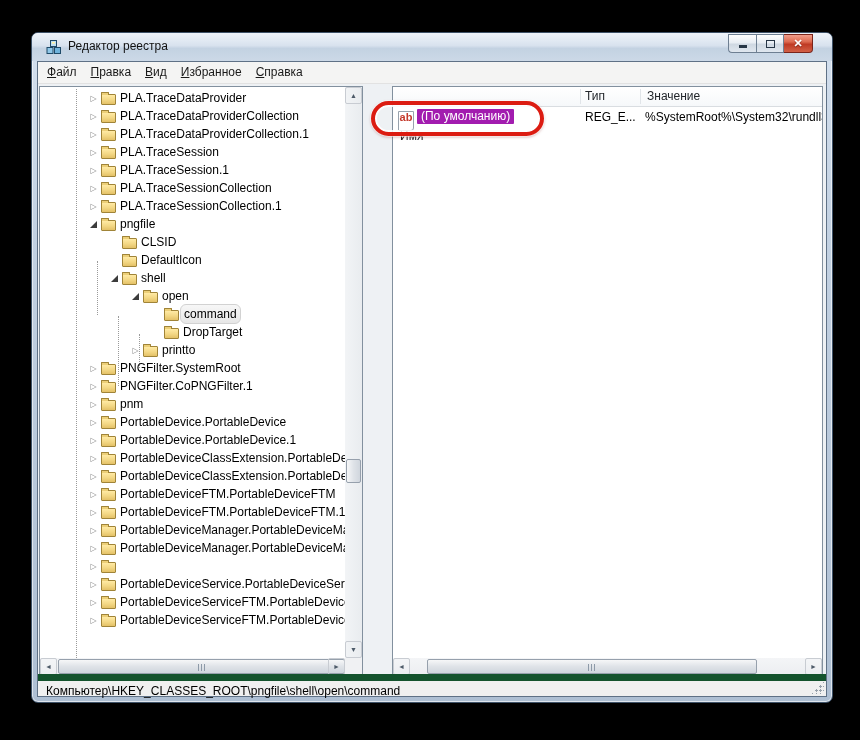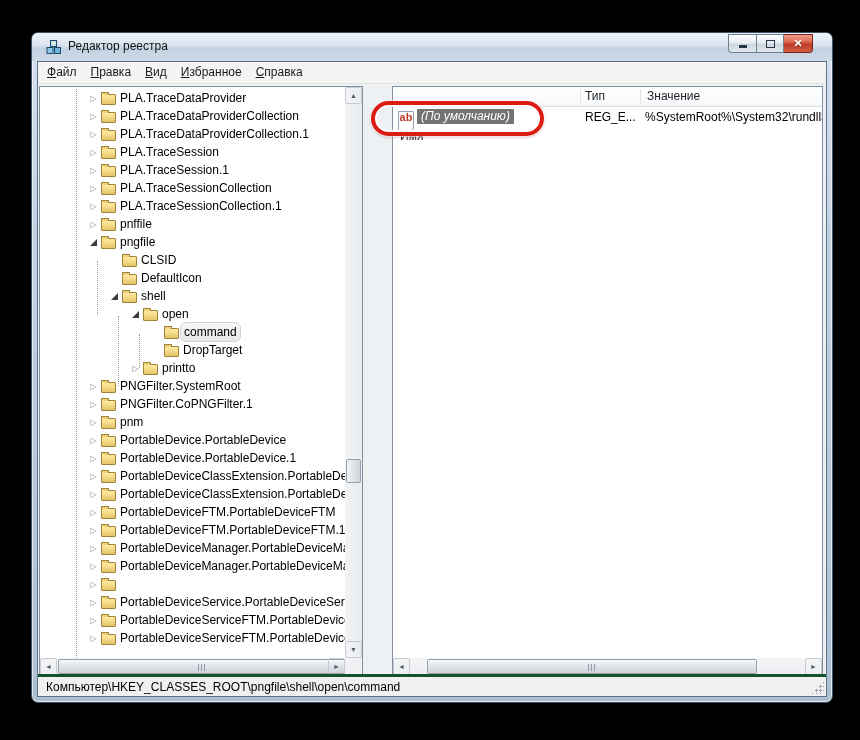--- a/index.html
+++ b/index.html
@@ -106,21 +106,21 @@
   .sb-right { right:0; top:0; } .sb-right::before{ content:"►"; }
   .thumb { position:absolute; background:linear-gradient(180deg,#f6f7f8,#dfe3e8 50%,#d0d6dd);
     border:1px solid #96a0ac; border-radius:2px; }
   .thumb-v { left:1px; width:15px; background:linear-gradient(90deg,#f6f7f8,#dfe3e8 50%,#d0d6dd); }
   .thumb-h { top:1px; height:15px; }
   .grip-h { position:absolute; left:50%; top:4px; width:9px; height:7px; margin-left:-4px;
     background:repeating-linear-gradient(90deg,#8d9aa8 0 1px,transparent 1px 3px); }
 
   
   .statusbar { position:absolute; left:0; right:0; bottom:0; height:22px; background:#f0f0f0;
-    border-top:3px solid #14532d; }
+    border-top:7px solid #14532d; }
   .status-text { position:absolute; left:8px; top:0; line-height:21px; font-size:12px; color:#000; white-space:nowrap; }
   .resize-grip { position:absolute; right:2px; bottom:2px; width:13px; height:13px;
     background-image:radial-gradient(circle at 1.5px 1.5px, #97a1ab 1px, transparent 1.3px);
     background-size:4px 4px;
     clip-path:polygon(100% 0, 100% 100%, 0 100%); }
 
   
   .annotation { position:absolute; left:371px; top:101px; width:173px; height:35px;
     border:4px solid #dc1c12; border-radius:18px; z-index:40;
     box-shadow: inset 0 0 0 2px rgba(255,255,255,.85), 0 0 0 1px rgba(255,255,255,.55), 0 1px 3px rgba(120,0,0,.35); }
@@ -206,26 +206,20 @@
     <span class="tlabel">PLA.TraceSessionCollection</span>
   </div>
             <div class="trow">
     <span class="spacer" style="width: 48px;"></span>
     <span class="expander exp-collapsed"></span>
     <span class="folder"></span>
     <span class="tlabel">PLA.TraceSessionCollection.1</span>
   </div>
             <div class="trow">
     <span class="spacer" style="width: 48px;"></span>
-    <span class="expander exp-collapsed"></span>
-    <span class="folder"></span>
-    <span class="tlabel">pnffile</span>
-  </div>
-            <div class="trow">
-    <span class="spacer" style="width: 48px;"></span>
     <span class="expander exp-expanded"></span>
     <span class="folder"></span>
     <span class="tlabel">pngfile</span>
   </div>
             <div class="trow">
     <span class="spacer" style="width: 69px;"></span>
     <span class="expander exp-none"></span>
     <span class="folder"></span>
     <span class="tlabel">CLSID</span>
   </div>
@@ -374,21 +368,21 @@
         <div class="lv-header">
           <span class="lv-hcell hc-name">Имя</span>
           <span class="lv-hcell hc-type">Тип</span>
           <span class="lv-hcell hc-value">Значение</span>
           <span class="hsep hs1"></span>
           <span class="hsep hs2"></span>
         </div>
         <div class="lv-rows" id="lv-rows">
             <div class="lvrow">
     <span class="abicon">ab</span>
-    <span class="lv-name-text vsel" style="background: #737373; font-style: italic;">(По умолчанию)</span>
+    <span class="lv-name-text vsel" style="background: #a21caf;">(По умолчанию)</span>
     <span class="lv-type">REG_E...</span>
     <span class="lv-value">%SystemRoot%\System32\rundll32</span>
   </div>
           </div>
         <div class="sb sb-h full">
           <span class="sb-btn sb-left"></span>
           <span class="thumb thumb-h" style="left:34px;width:330px;">
               <span class="grip-h"></span>
             </span>
           <span class="sb-btn sb-right"></span>

